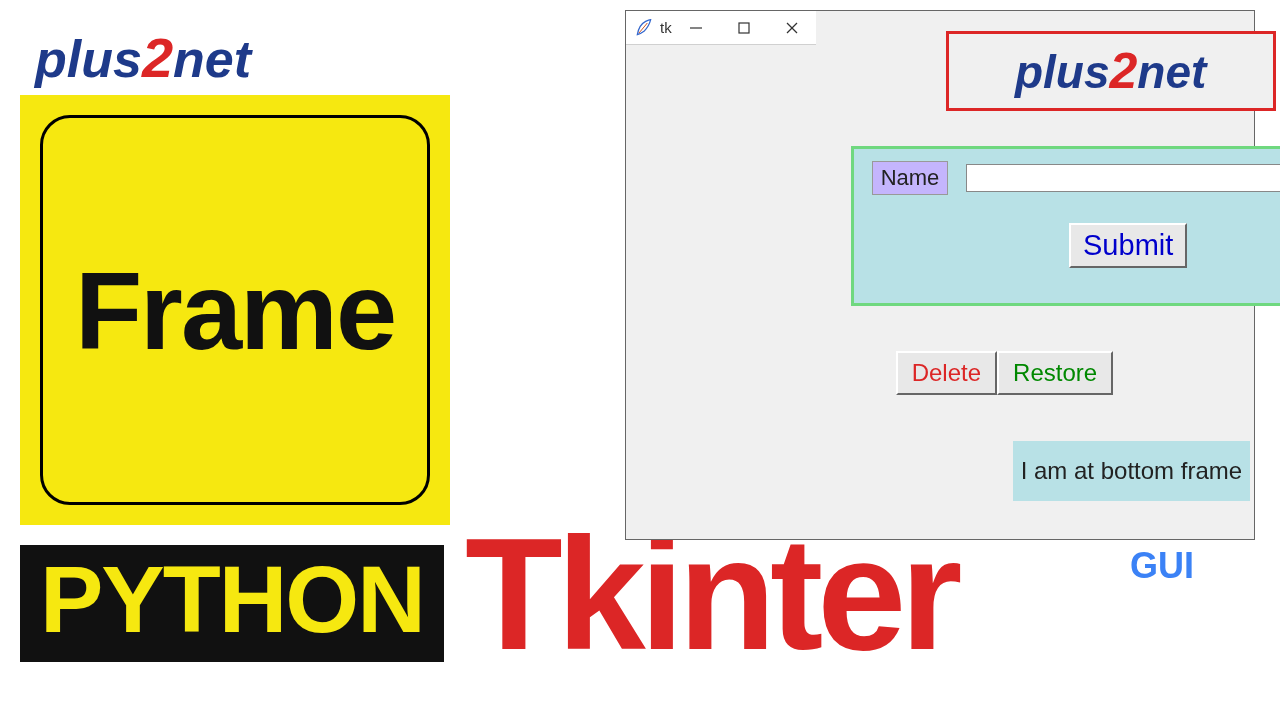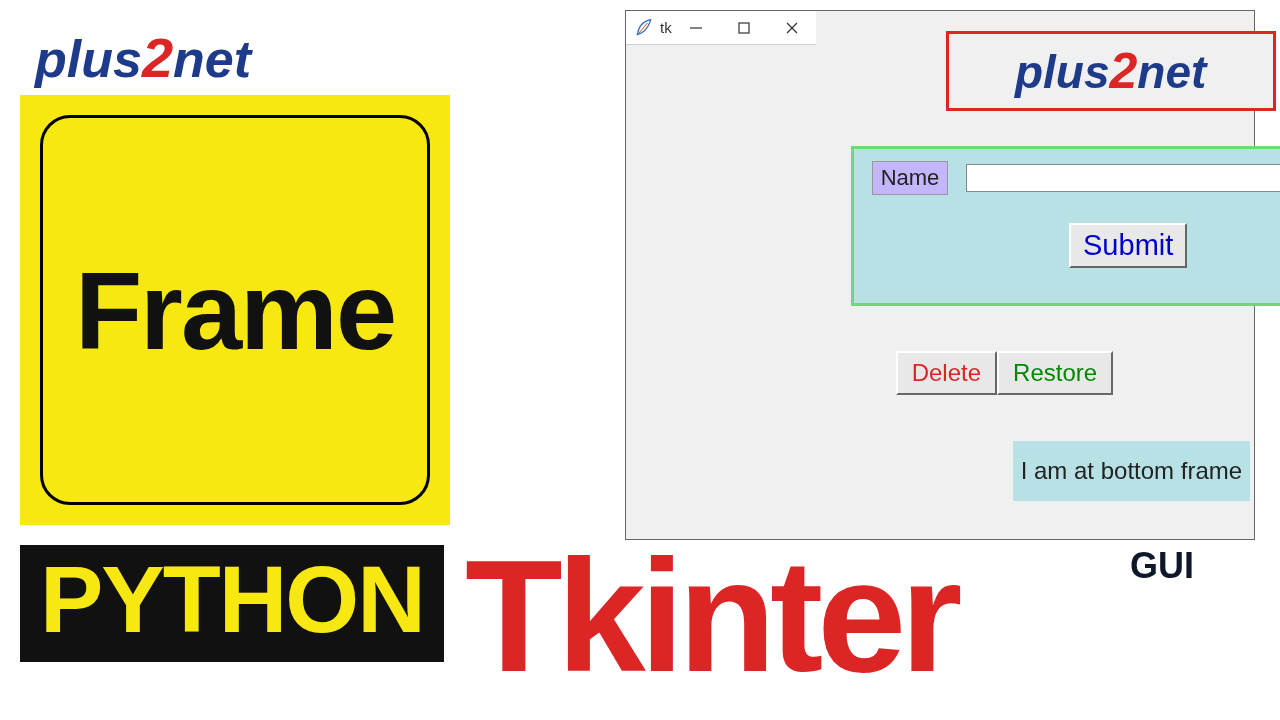--- a/index.html
+++ b/index.html
@@ -62,34 +62,34 @@
   .python-text {
     font-size: 95px;
     font-weight: 900;
     color: #f6e810;
     letter-spacing: -2px;
   }
 
   .tkinter-text {
     position: absolute;
     left: 465px;
-    top: 524px;
+    top: 502px;
     font-size: 160px;
     font-weight: bold;
     color: #dc2626;
     letter-spacing: -6px;
   }
 
   .gui-text {
     position: absolute;
     left: 1130px;
     top: 545px;
     font-size: 36px;
     font-weight: 900;
-    color: #0f172a;
+    color: #3b82f6;
   }
 
   
   .tk-window {
     position: absolute;
     left: 625px;
     top: 10px;
     width: 630px;
     height: 530px;
     background: #f0f0f0;

